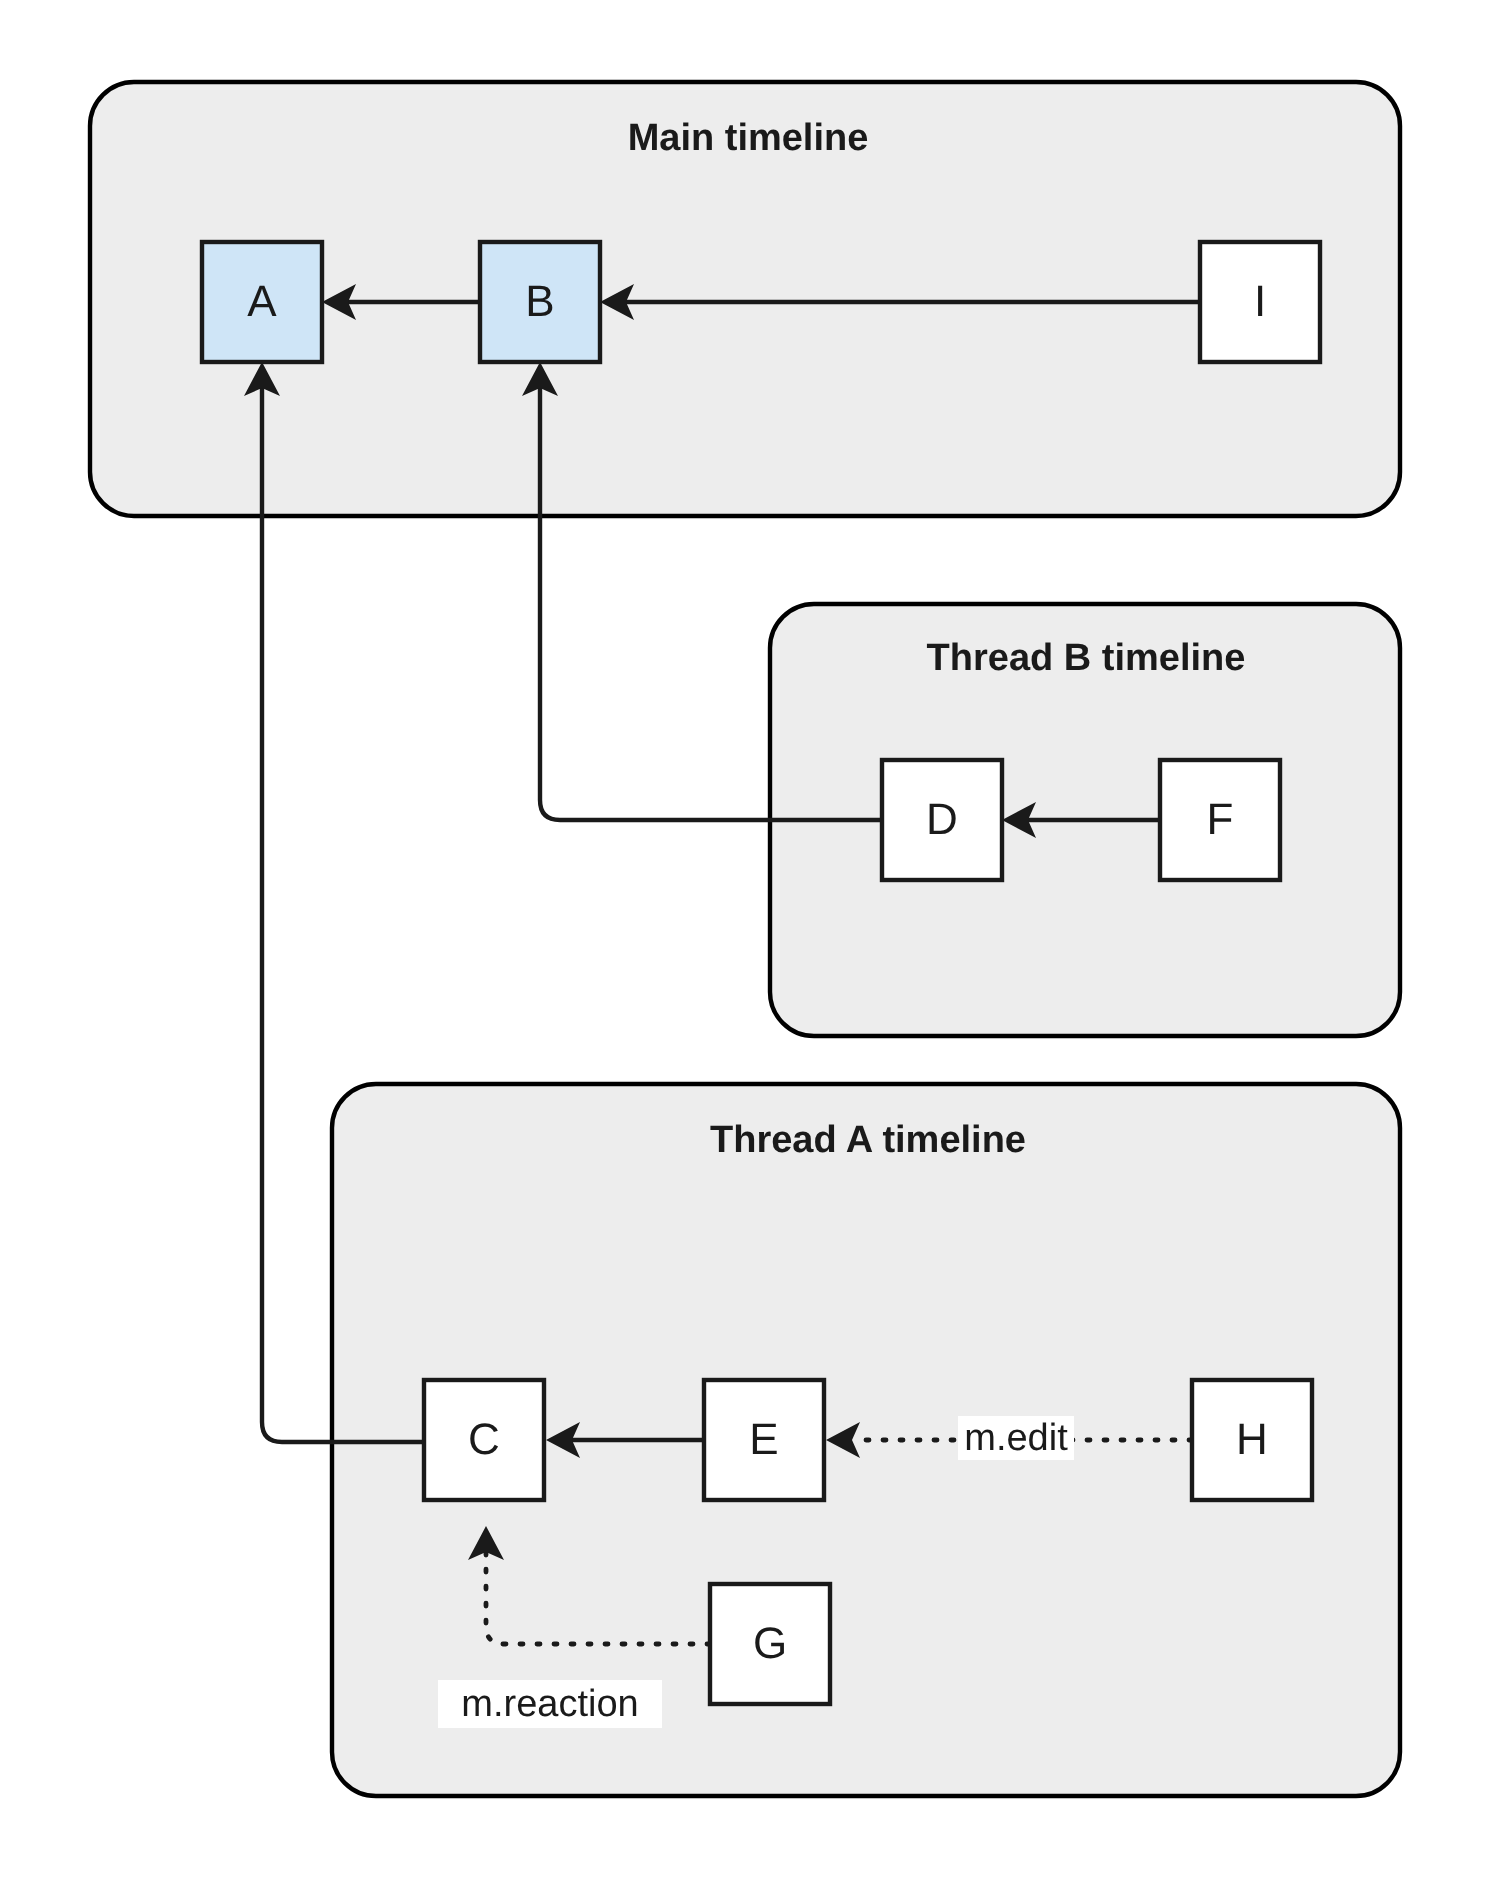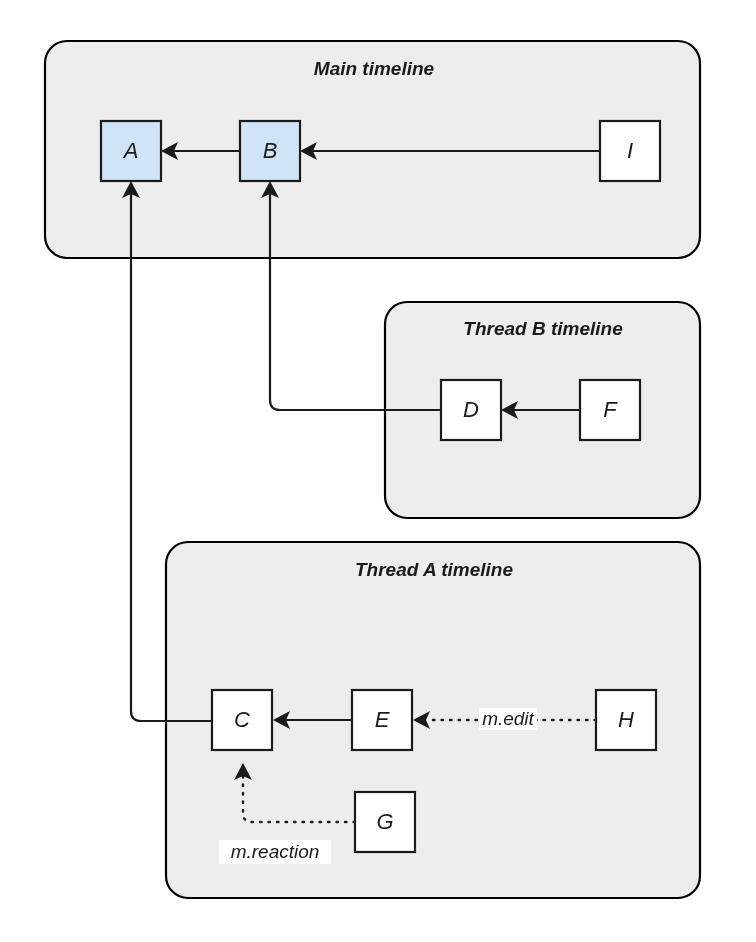--- a/index.html
+++ b/index.html
@@ -7,21 +7,20 @@
     padding: 0;
     background: #ffffff;
   }
   #stage {
     position: relative;
     width: 756px;
     height: 942px;
     background: #ffffff;
     font-family: "Liberation Sans", sans-serif;
     overflow: hidden;
-    font-style: italic;
   }
   #diagram-svg {
     position: absolute;
     left: 0;
     top: 0;
     width: 756px;
     height: 942px;
   }
   .grp-rect {
     fill: #ededed;

